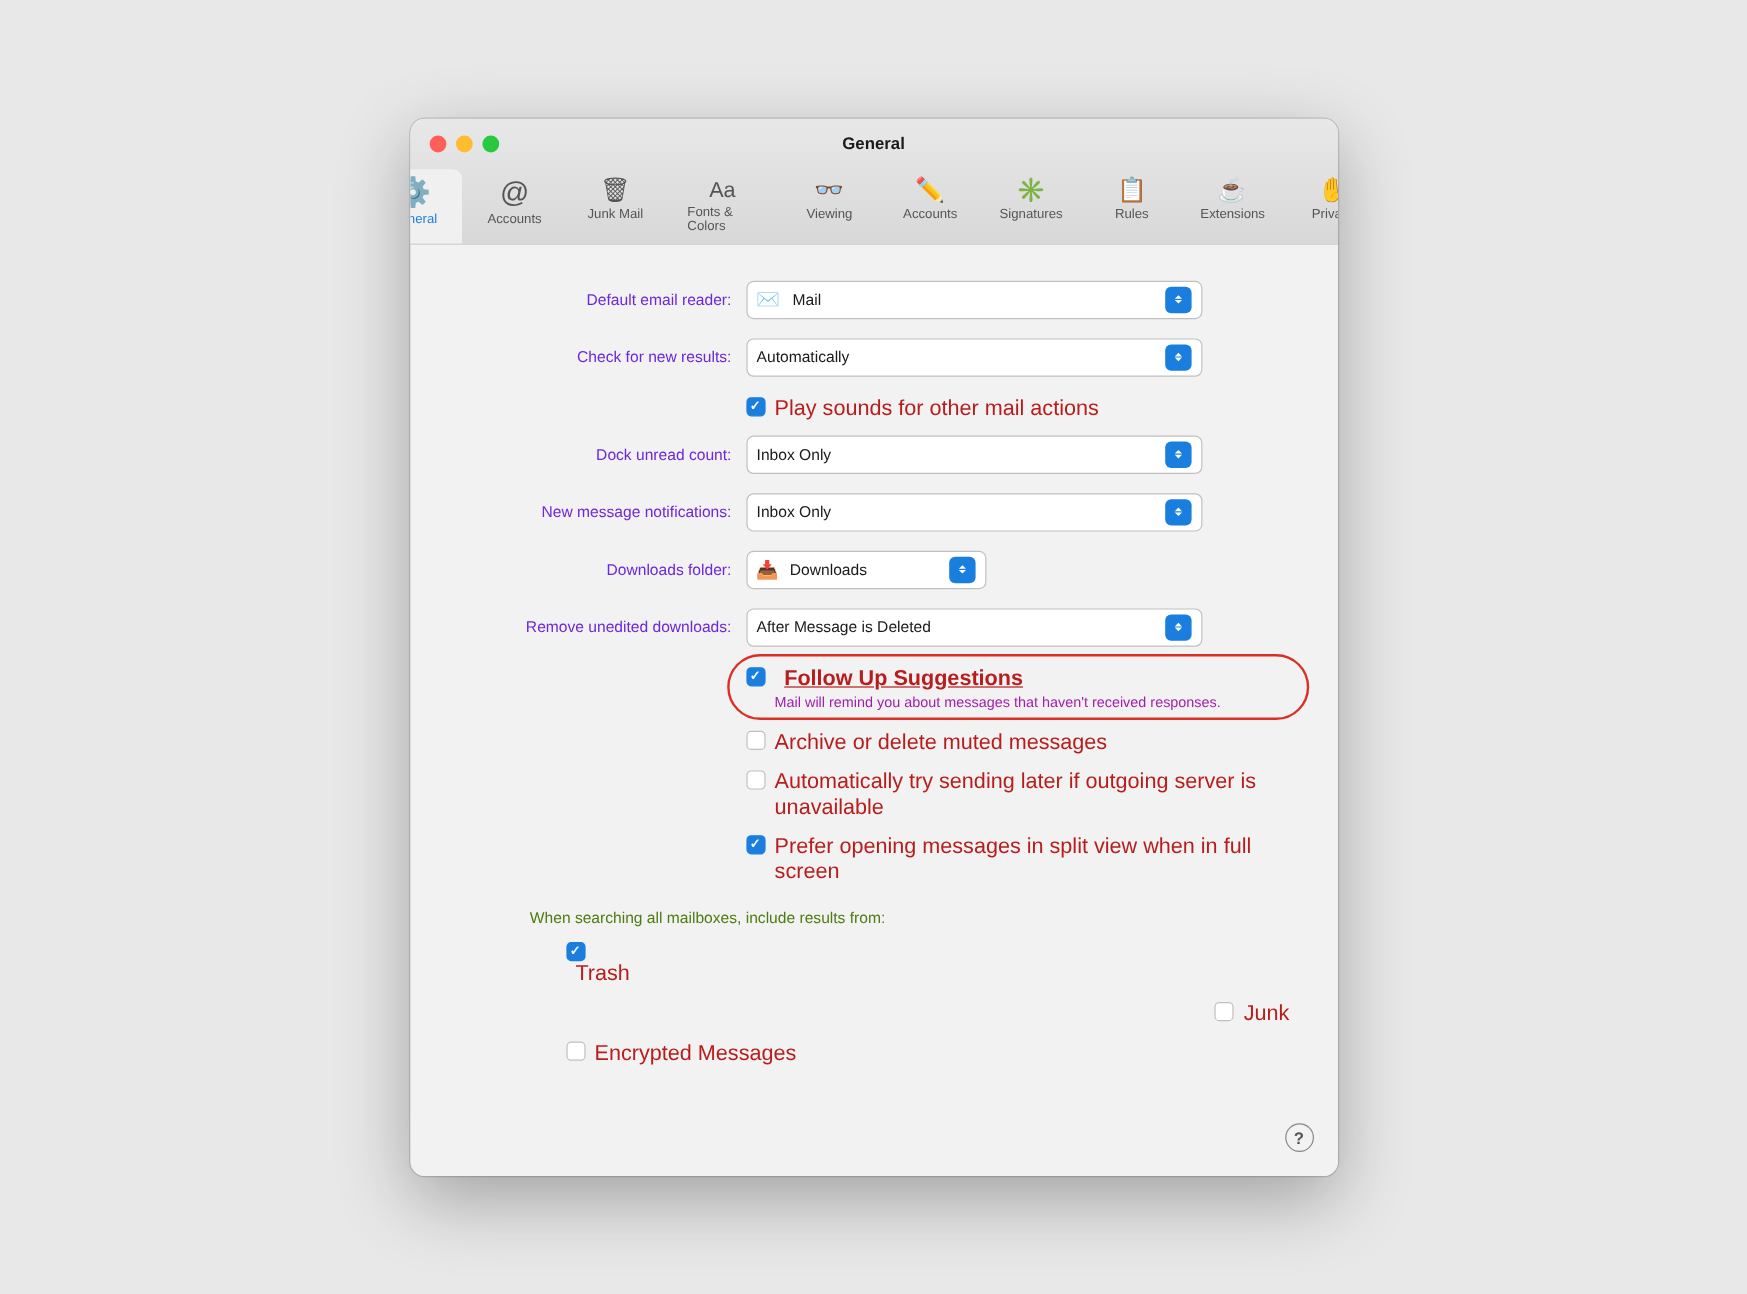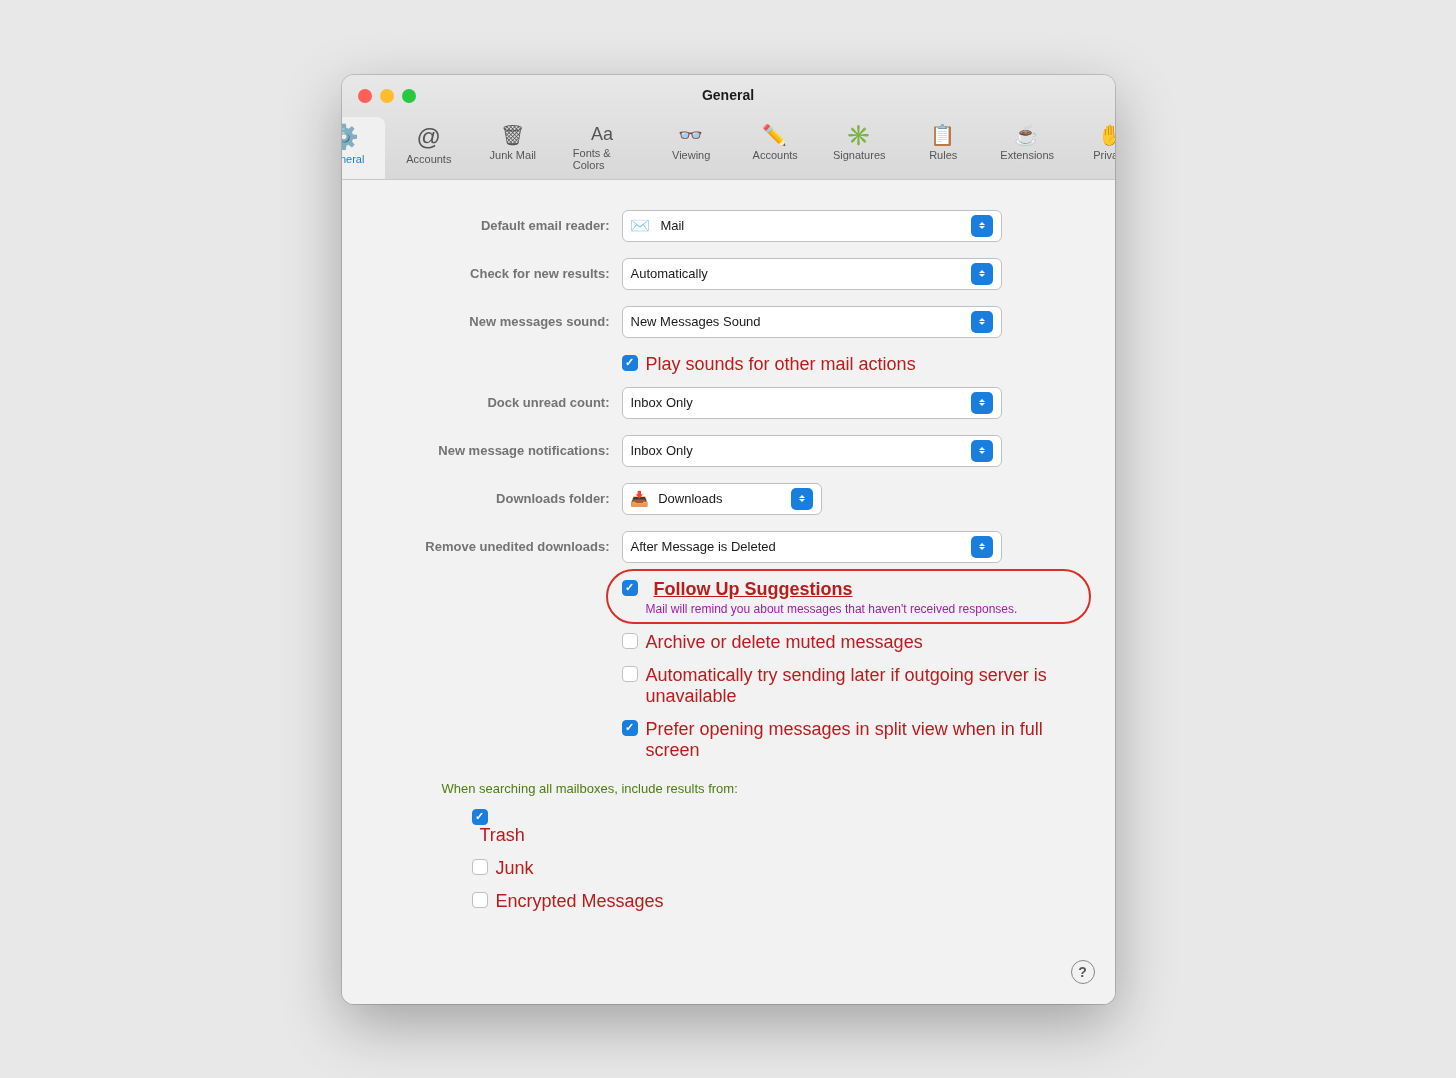--- a/index.html
+++ b/index.html
@@ -106,25 +106,24 @@
     }
 
     .setting-row {
       display: flex;
       align-items: center;
       margin-bottom: 16px;
     }
 
     .setting-label {
       text-align: right;
-      color: #737373;
+      color: #6d28d9;
       font-size: 13px;
       flex: 0 0 240px;
       padding-right: 12px;
-      font-weight: bold;
     }
 
     .setting-control {
       flex: 1;
     }
 
     .select-box {
       display: flex;
       align-items: center;
       background: white;
@@ -369,32 +368,20 @@
         <div class="select-box">
           <span>Automatically</span>
           <div class="select-arrows">
             <div class="arrow-up"></div>
             <div class="arrow-down"></div>
           </div>
         </div>
       </div>
     </div>
 
-    <div class="setting-row">
-      <span class="setting-label">New messages sound:</span>
-      <div class="setting-control">
-        <div class="select-box">
-          <span>New Messages Sound</span>
-          <div class="select-arrows">
-            <div class="arrow-up"></div>
-            <div class="arrow-down"></div>
-          </div>
-        </div>
-      </div>
-    </div>
 
     <div class="checkbox-row">
       <div class="checkbox checked"></div>
       <span class="checkbox-label">Play sounds for other mail actions</span>
     </div>
 
     <div class="setting-row" style="margin-top:8px;align-items:center;">
       <span class="setting-label">Dock unread count:</span>
       <div class="setting-control">
         <div class="select-box">
@@ -478,21 +465,21 @@
     </div>
 
     <div class="search-section">
       <div class="section-header">When searching all mailboxes, include results from:</div>
 
       <div class="checkbox-row" style="padding-left: 30px; flex-direction: column;">
         <div class="checkbox checked"></div>
         <span class="checkbox-label">Trash</span>
       </div>
 
-      <div class="checkbox-row" style="padding-left: 30px;">
+      <div class="checkbox-row" style="padding-left: 30px; justify-content: flex-end;">
         <div class="checkbox"></div>
         <span class="checkbox-label">Junk</span>
       </div>
 
       <div class="checkbox-row" style="padding-left: 30px;">
         <div class="checkbox"></div>
         <span class="checkbox-label">Encrypted Messages</span>
       </div>
     </div>
   </div>

